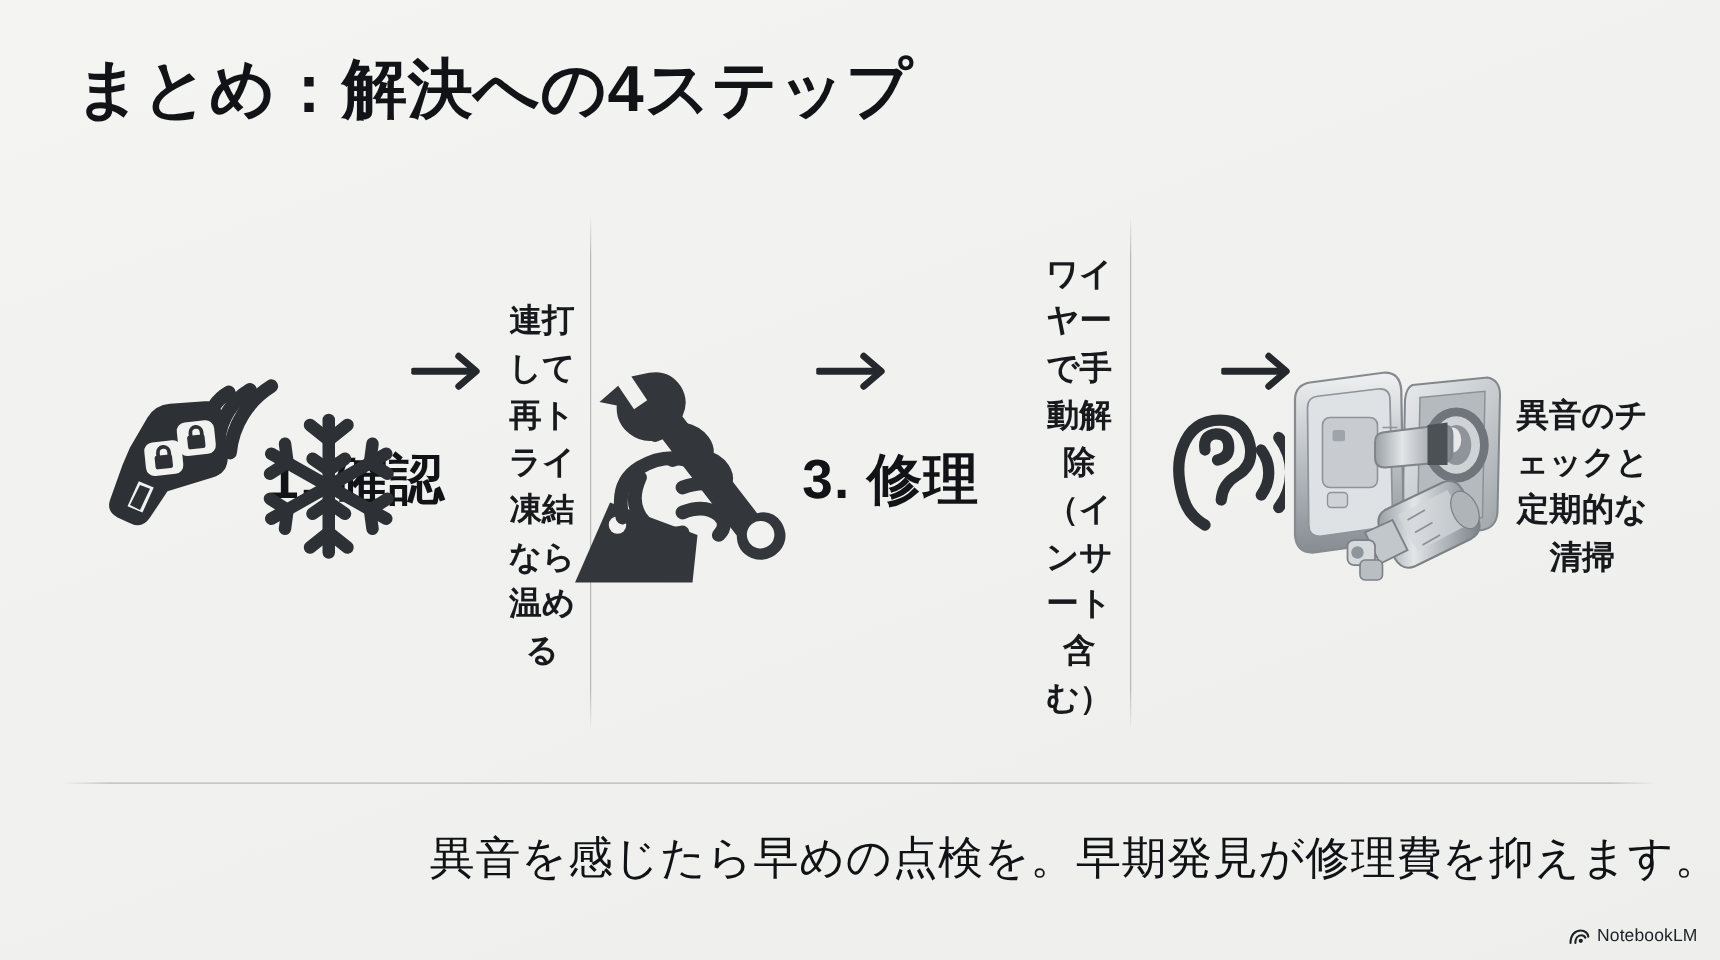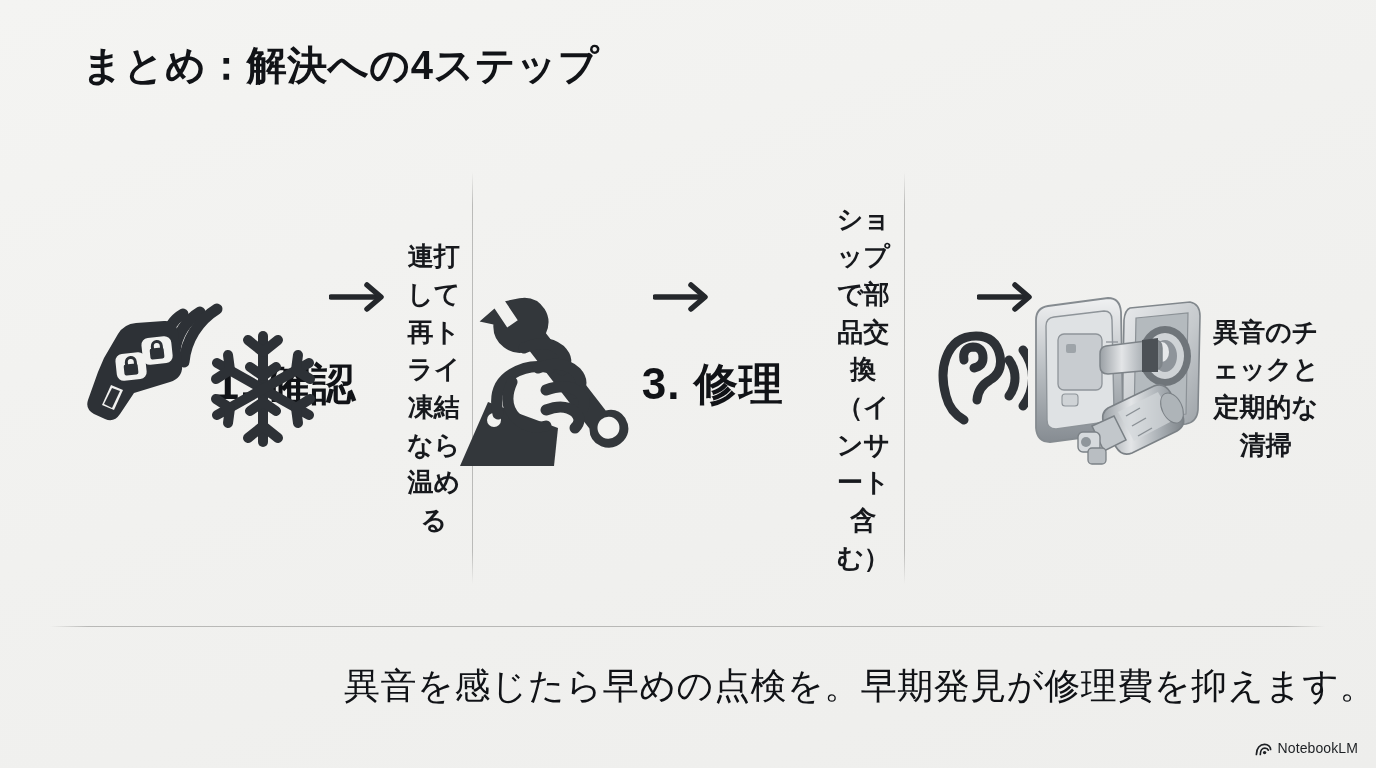--- a/index.html
+++ b/index.html
@@ -19,23 +19,23 @@
 
   .slide {
     position: absolute;
     inset: 0;
     background: linear-gradient(160deg, #f4f4f2 0%, #f1f1ef 45%, #eeeeec 100%);
   }
 
   
   .slide-title {
     position: absolute;
-    left: 82px;
+    left: 60px;
     top: 42px;
-    font-size: 40px;
+    font-size: 52px;
     line-height: 1.16;
     font-weight: 700;
     letter-spacing: 0.5px;
     color: #111317;
     white-space: nowrap;
   }
 
   
   .steps {
     position: absolute;
@@ -259,21 +259,21 @@
               <path d="M82 58 q22 -10 36 2 q10 10 2 20"></path>
               <path d="M96 78 q24 -9 38 4 q10 11 0 21"></path>
               <path d="M104 100 q22 -8 34 3 q9 10 0 19"></path>
               <path d="M104 120 q18 -7 29 2 q8 8 0 16"></path>
               <path d="M70 92 q-10 22 4 36 q12 12 30 8"></path>
             </g>
           </svg>
         </div>
       </div>
       <div class="step-heading">3. 修理</div>
-      <div class="step-desc">ショップで部品交換
+      <div class="step-desc">ワイヤーで手動解除
 （インサート含む）</div>
     </div>
 
     <div class="step">
       <div class="step-visual">
         <div class="icon-wrap">
 
           <svg class="ear-svg" width="108" height="100" viewBox="0 0 108 100">
             <g fill="none" stroke="#2d3136" stroke-width="9" stroke-linecap="round">
               <path d="M44 94 Q30 86 26 70 Q20 48 26 32 Q34 10 56 10

